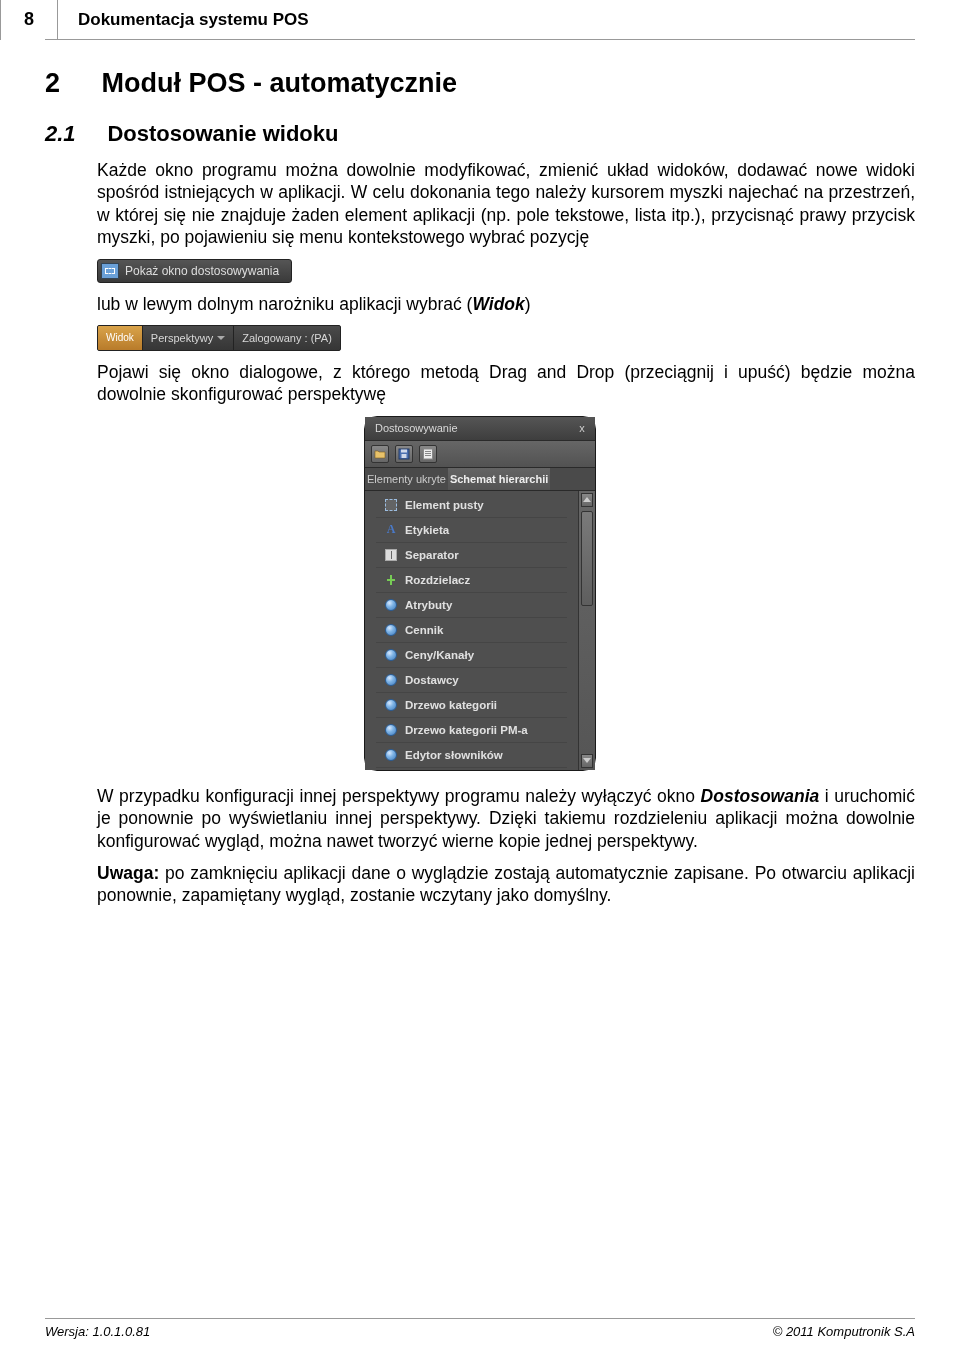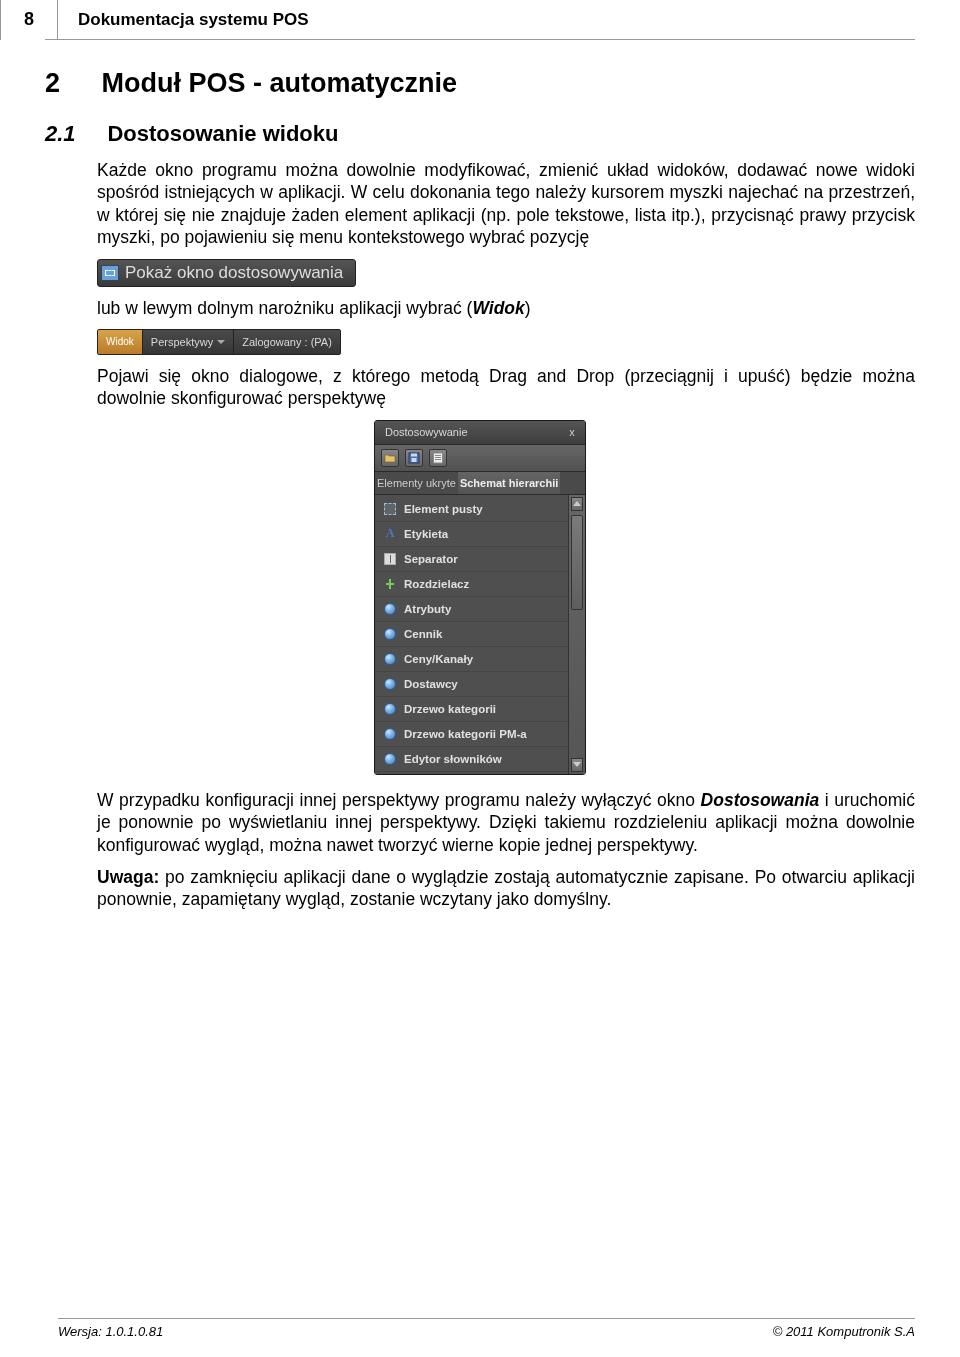--- a/index.html
+++ b/index.html
@@ -58,21 +58,21 @@
 
   
   .ctx-menu {
     display: inline-flex;
     align-items: center;
     background: linear-gradient(#555, #3a3a3a);
     border: 1px solid #222;
     border-radius: 3px;
     padding: 3px 12px 3px 3px;
     color: #ddd;
-    font-size: 17px;
+    font-size: 12px;
     font-family: Tahoma, Arial, sans-serif;
   }
   .ctx-icon-box {
     width: 18px; height: 16px;
     background: #6aa0d8;
     border: 1px solid #345;
     margin-right: 6px;
     display: flex; align-items: center; justify-content: center;
   }
   .ctx-icon-inner {
@@ -107,24 +107,24 @@
   .status-seg .tri {
     margin-left: 4px;
     width: 0; height: 0;
     border-left: 4px solid transparent;
     border-right: 4px solid transparent;
     border-top: 4px solid #aaa;
   }
 
   
   .dialog {
-    width: 212px;
+    width: 232px;
     background: linear-gradient(#5a5a5a, #444);
     border: 1px solid #1a1a1a;
-    border-radius: 3px;
+    border-radius: 13px;
     font-family: Tahoma, Arial, sans-serif;
     font-size: 11px;
     color: #d8d8d8;
     margin: 4px auto 14px auto;
   }
   .dlg-title {
     display: flex;
     align-items: center;
     justify-content: space-between;
     padding: 5px 6px 5px 10px;
@@ -168,21 +168,21 @@
     background: linear-gradient(#646464, #545454);
     color: #eee;
     font-weight: bold;
   }
   .dlg-body {
     display: flex;
     background: #4f4f4f;
   }
   .dlg-list {
     flex: 1;
-    padding: 2px 0;
+    padding: 2px 11px;
   }
   .dlg-row {
     display: flex;
     align-items: center;
     padding: 5px 6px 5px 8px;
     gap: 7px;
     border-bottom: 1px solid rgba(0,0,0,0.12);
     color: #e0e0e0;
     font-size: 11.5px;
     font-weight: bold;
@@ -225,21 +225,21 @@
     background: linear-gradient(#7a7a7a, #5e5e5e);
     border: 1px solid #333;
     border-radius: 2px;
   }
   .tri-up { width:0;height:0;border-left:4px solid transparent;border-right:4px solid transparent;border-bottom:5px solid #ccc; }
   .tri-dn { width:0;height:0;border-left:4px solid transparent;border-right:4px solid transparent;border-top:5px solid #ccc; }
 
   .footer {
     position: absolute;
     bottom: 18px;
-    left: 58px;
+    left: 45px;
     right: 45px;
     border-top: 1px solid #999;
     padding-top: 5px;
     display: flex;
     justify-content: space-between;
     font-size: 13px;
     font-style: italic;
   }
 </style>
 </head>

